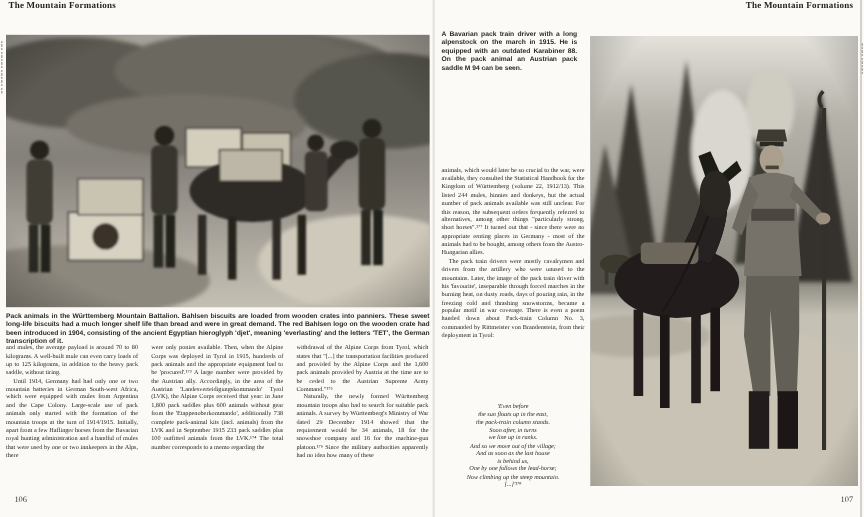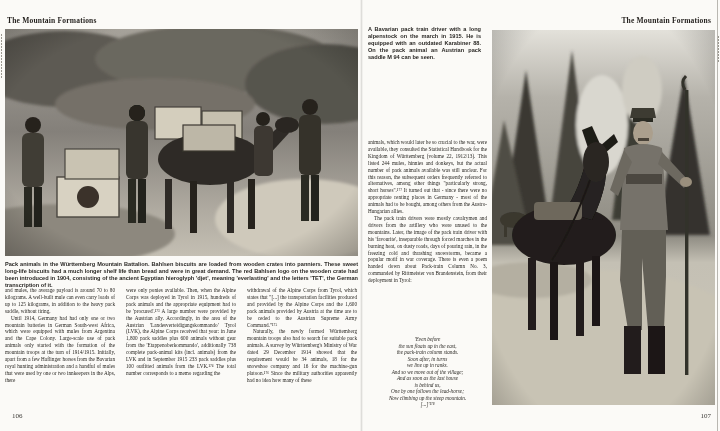--- a/index.html
+++ b/index.html
@@ -3,21 +3,21 @@
 <meta charset="utf-8">
 <style>
   html,body{margin:0;padding:0;}
   body{
     width:720px;height:431px;position:relative;overflow:hidden;
     background:#fbfaf7;
     font-family:"Liberation Serif", serif;
     color:#1c1b19;
   }
   .hdr{
-    position:absolute;top:16px;font-size:7.5px;font-weight:bold;
+    position:absolute;top:0;font-size:7.5px;font-weight:bold;
     letter-spacing:.2px;color:#221f1c;
   }
   .hdr-left{left:7px;}
   .hdr-right{right:9px;text-align:right;}
   .pagenum{position:absolute;top:412px;font-size:7px;color:#3a3834;}
   .pagenum-left{left:12px;}
   .pagenum-right{right:9px;}
   .photo{position:absolute;overflow:hidden;background:#9a978f;}
   .photo svg{display:block;}
   #left-photo{left:5px;top:29px;width:353px;height:227px;}

